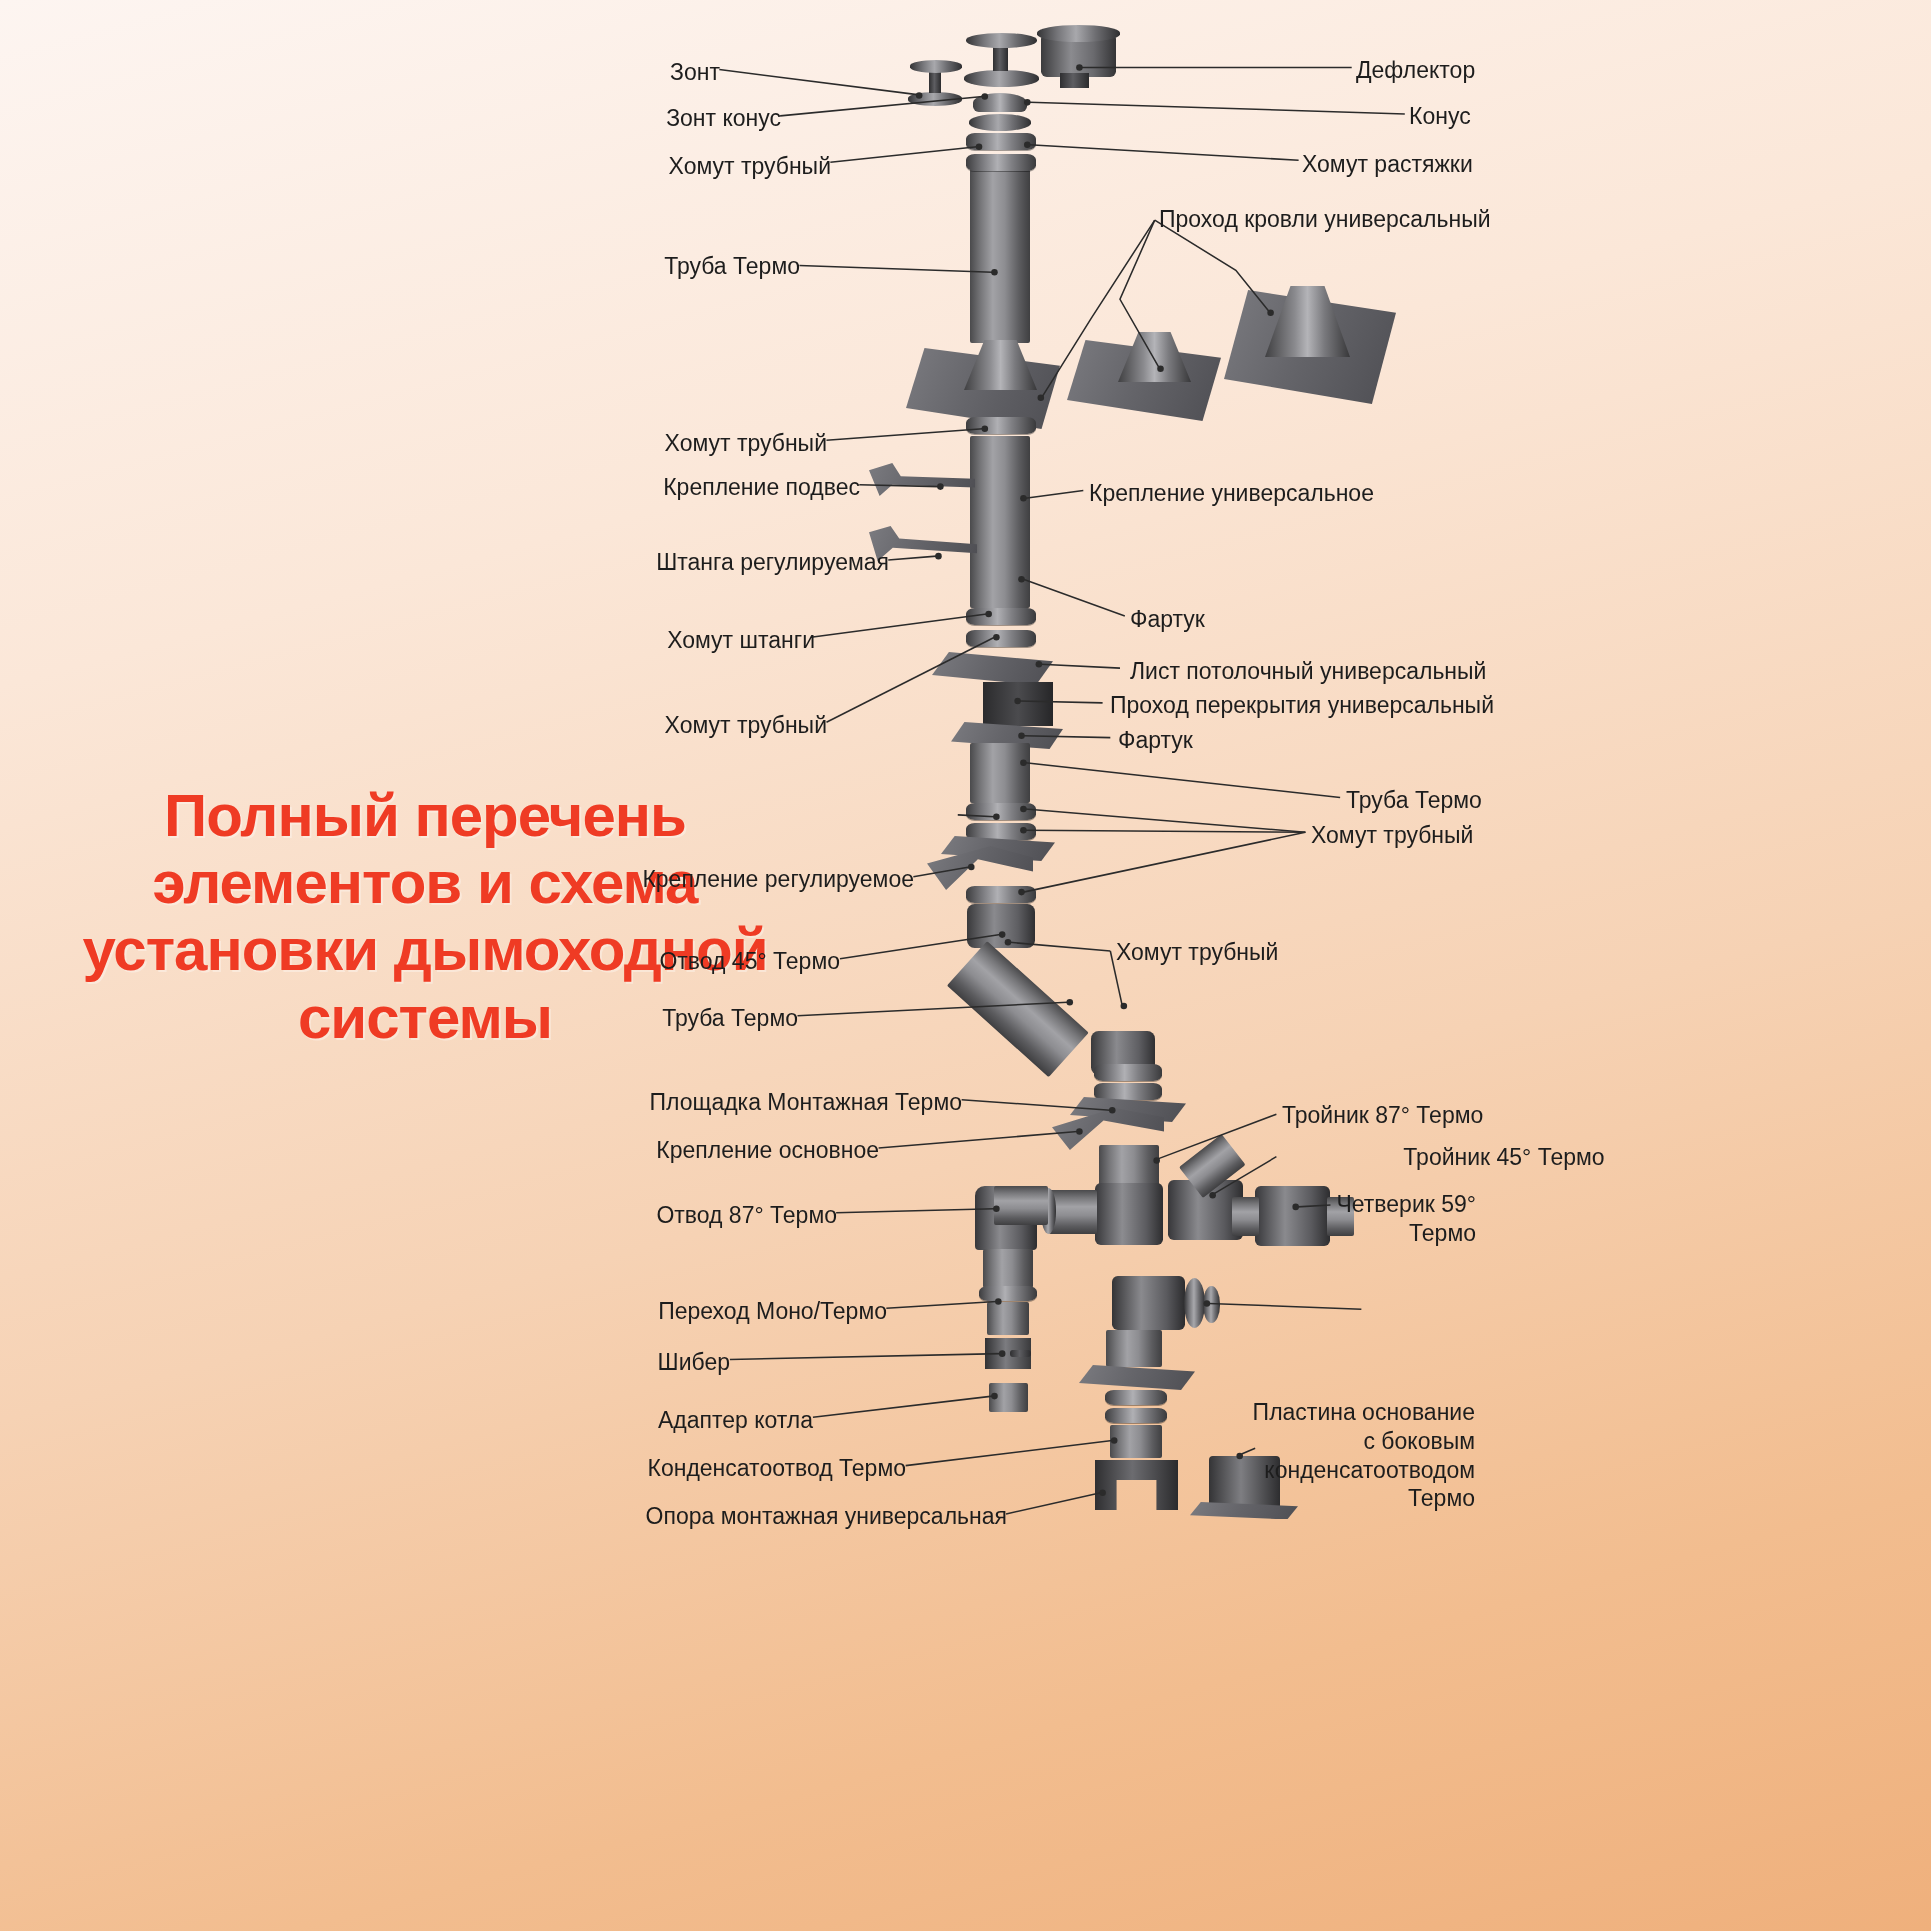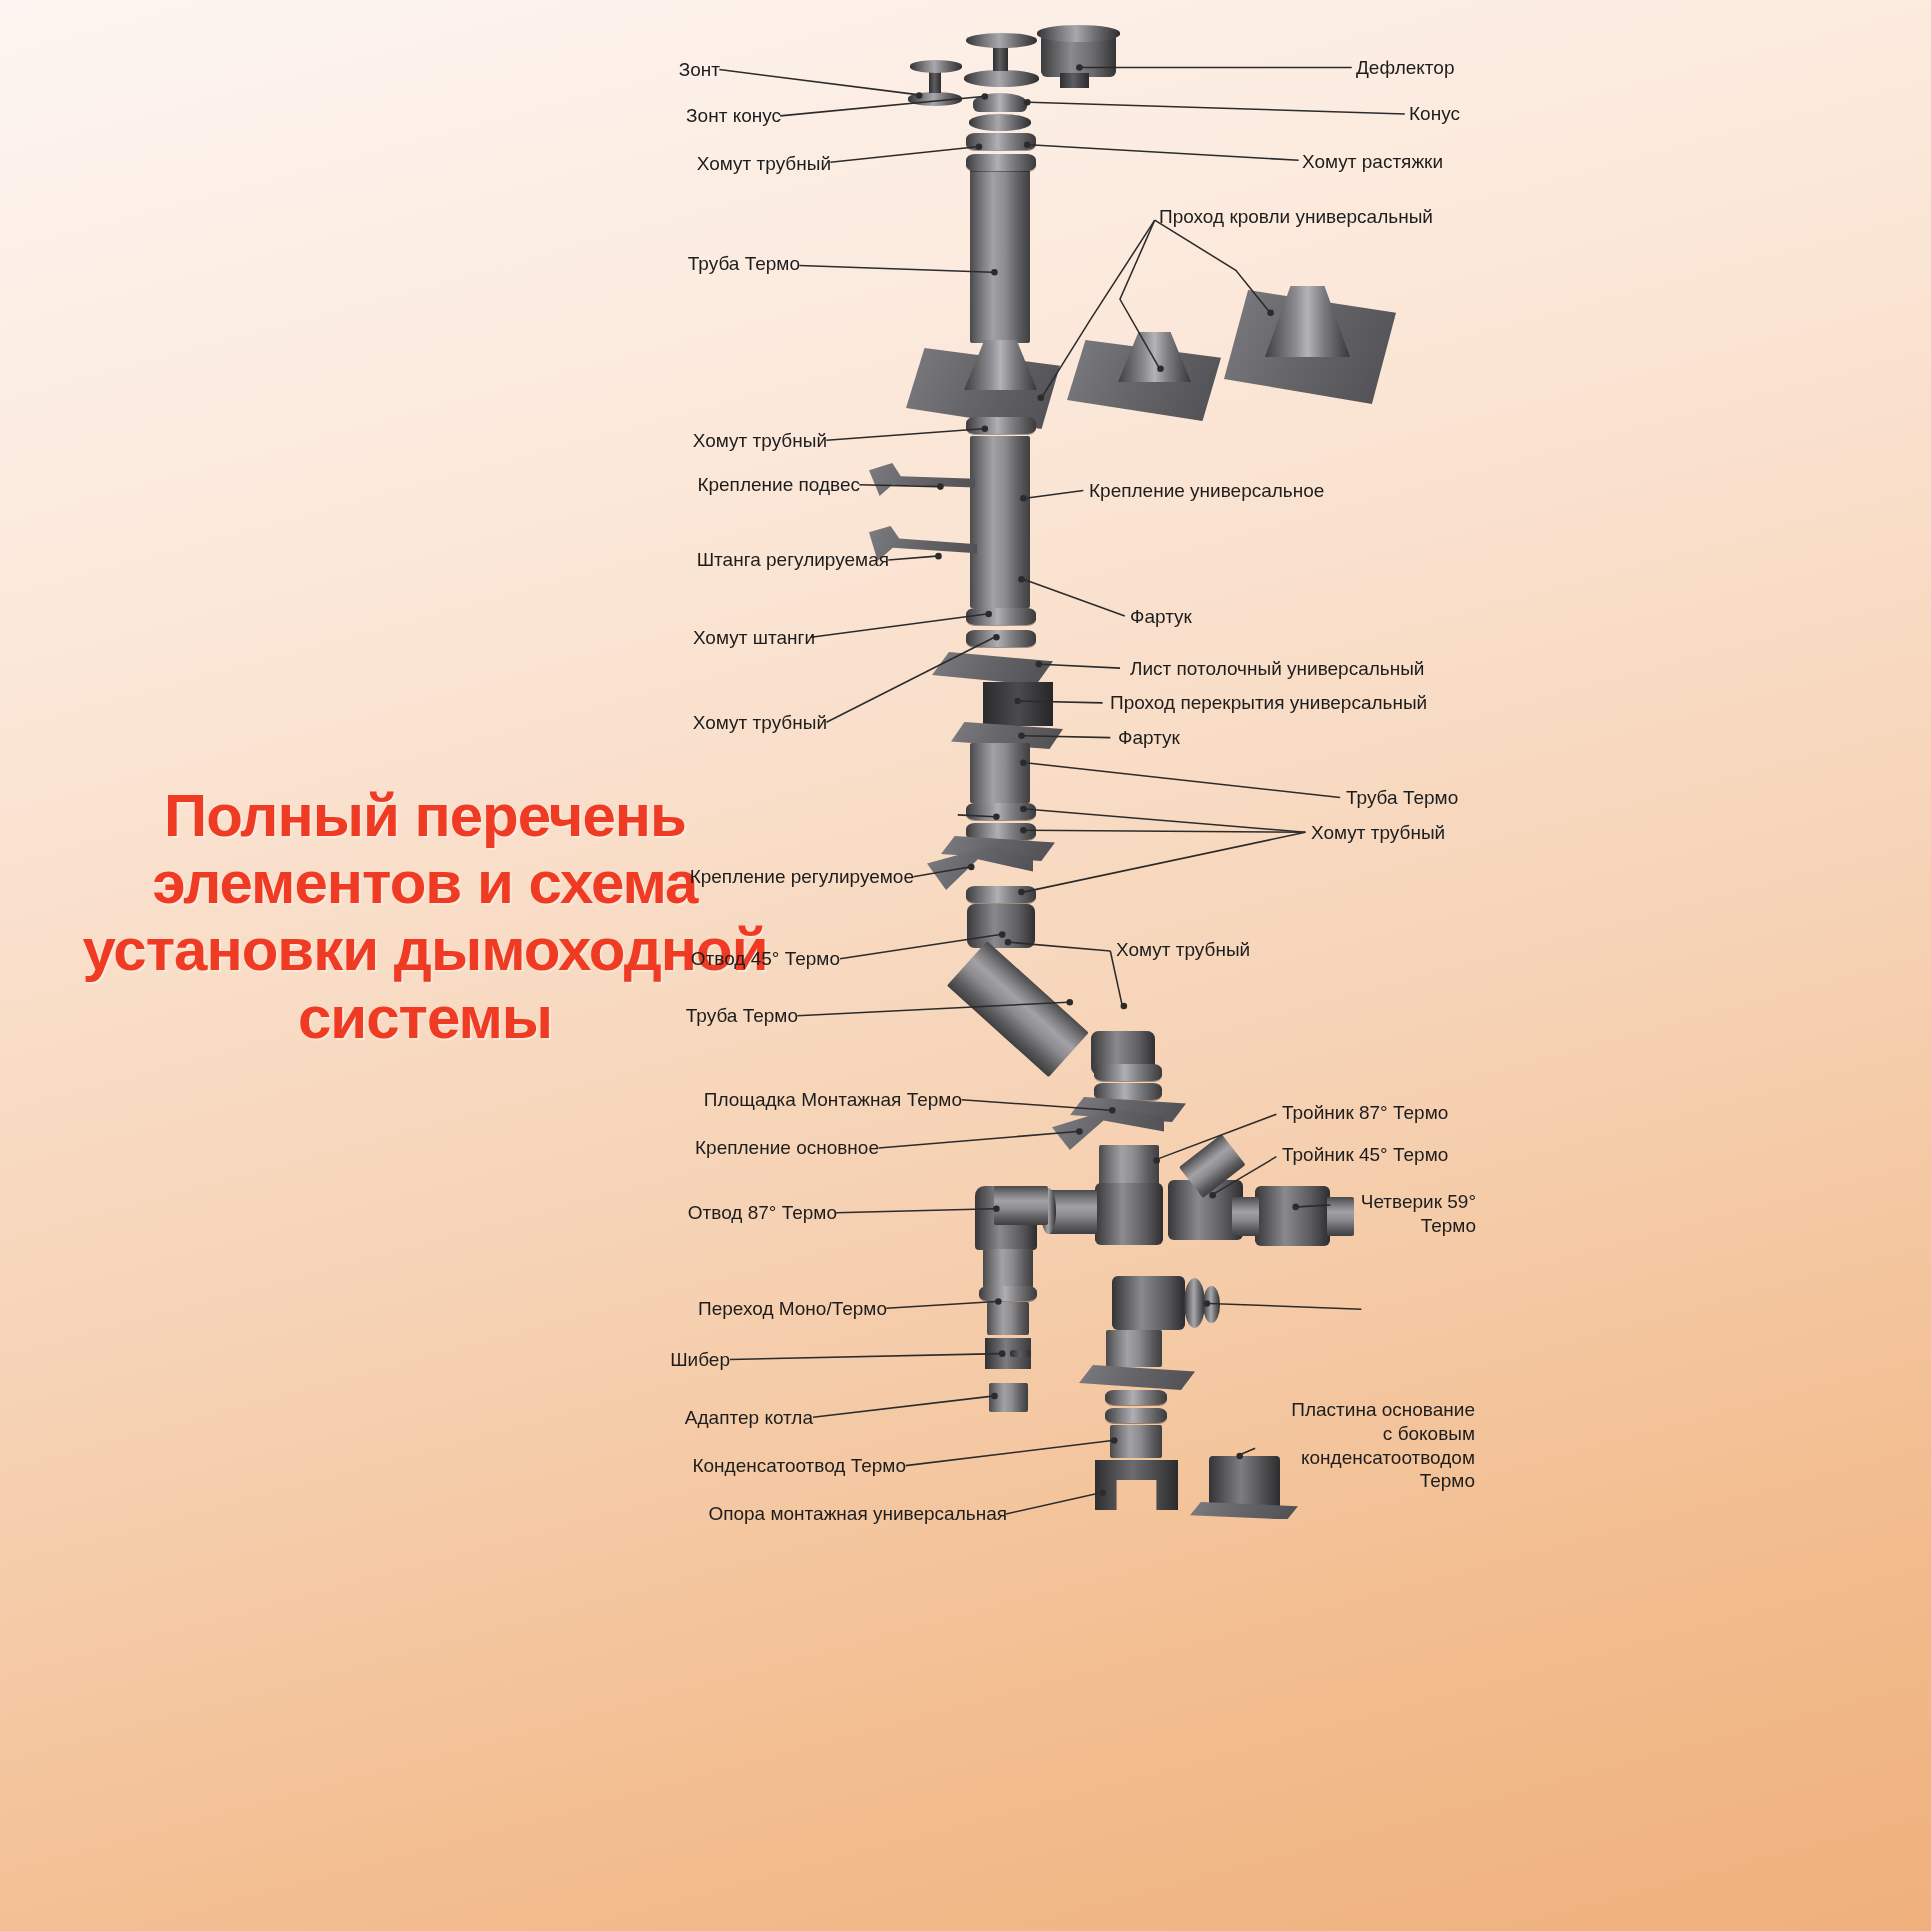--- a/index.html
+++ b/index.html
@@ -19,21 +19,21 @@
     font-weight:bold;
     font-size:60px;
     line-height:1.12;
     letter-spacing:-1px;
     text-shadow:1.9px 1.9px 0 rgba(255,255,255,.35);
   }
 
   
   .lbl{
     position:absolute;
-    font-size:19px;
+    font-size:23px;
     color:#1d1d1d;
     white-space:pre-line;
     line-height:1.25;
   }
   .lbl.r{text-align:right;}
   .lbl.l{text-align:left;}
 
   
   svg.leaders{position:absolute;left:0;top:0;width:1931px;height:1931px;pointer-events:none;}
   svg.leaders line, svg.leaders polyline{stroke:#2b2b2b;stroke-width:1.6;fill:none;}
@@ -279,21 +279,21 @@
   <div class="lbl l" style="left:1159px;top:205px;width:618px;">Проход кровли универсальный</div>
   <div class="lbl l" style="left:1089px;top:479px;width:541px;">Крепление универсальное</div>
   <div class="lbl l" style="left:1130px;top:605px;width:309px;">Фартук</div>
   <div class="lbl l" style="left:1130px;top:657px;width:657px;">Лист потолочный универсальный</div>
   <div class="lbl l" style="left:1110px;top:691px;width:676px;">Проход перекрытия универсальный</div>
   <div class="lbl l" style="left:1118px;top:726px;width:309px;">Фартук</div>
   <div class="lbl l" style="left:1346px;top:786px;width:406px;">Труба Термо</div>
   <div class="lbl l" style="left:1311px;top:821px;width:425px;">Хомут трубный</div>
   <div class="lbl l" style="left:1116px;top:938px;width:425px;">Хомут трубный</div>
   <div class="lbl l" style="left:1282px;top:1101px;width:444px;">Тройник 87° Термо</div>
-  <div class="lbl l" style="left:1282px;top:1143px;width:444px;">Тройник 45° Термо</div>
+  <div class="lbl l" style="left:1282px;top:1143px;width:444px;text-align:center;">Тройник 45° Термо</div>
   <div class="lbl r" style="left:1217px;top:1190px;width:259px;">Четверик 59°
 Термо</div>
   <div class="lbl r" style="left:1149px;top:1398px;width:326px;">Пластина основание
 с боковым
 конденсатоотводом
 Термо</div>
 
 </div>
 
 

